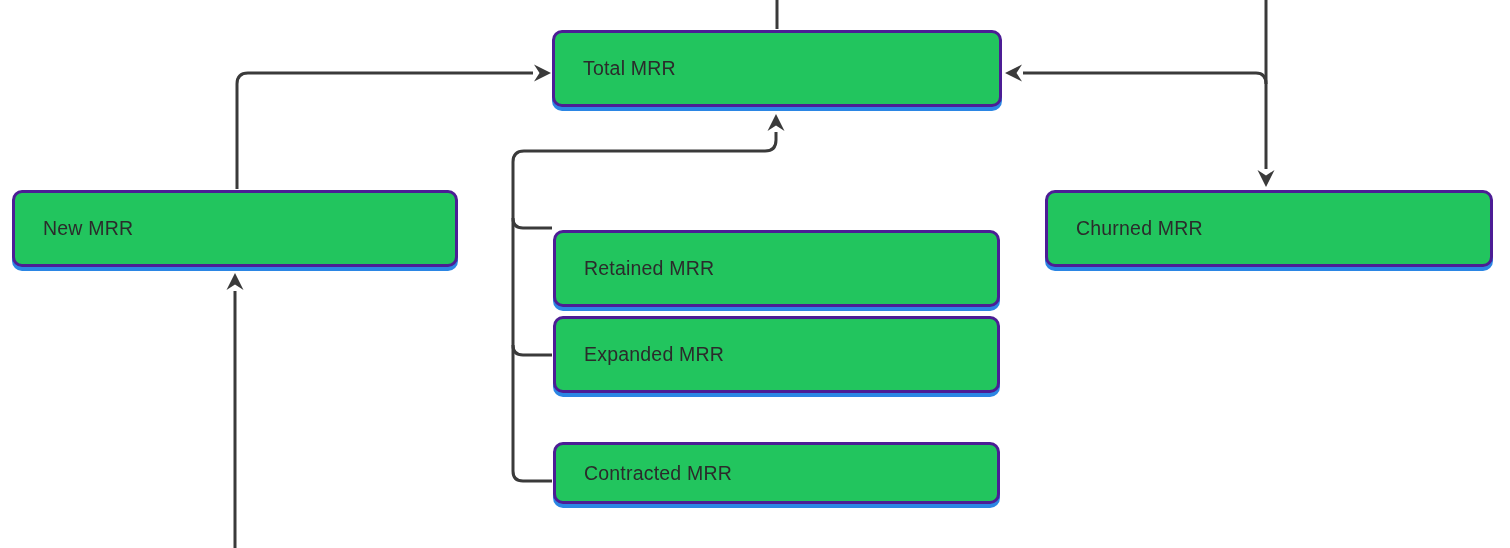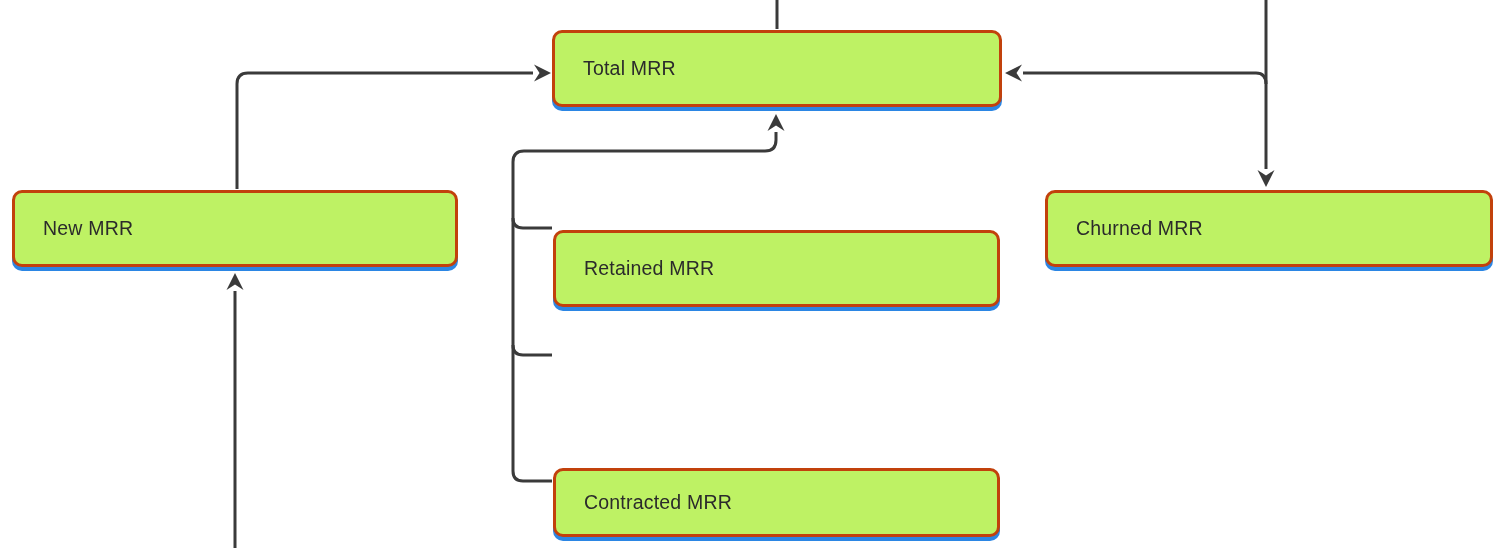--- a/index.html
+++ b/index.html
@@ -10,39 +10,39 @@
     overflow:hidden;
     position:relative;
   }
   .canvas{position:absolute;inset:0;width:1510px;height:548px;}
   svg.edges{position:absolute;left:0;top:0;width:1510px;height:548px;z-index:1;}
   svg.edges path.line{fill:none;stroke:#3A3A3A;stroke-width:3px;}
   svg.edges path.head{fill:#3A3A3A;stroke:none;}
   .node{
     position:absolute;
     box-sizing:border-box;
-    background:#bef264;
-    border:3px solid #c2410c;
+    background:#22c55e;
+    border:3px solid #4c1d95;
     border-radius:10px;
     box-shadow:0 4px 0 #2B86E4;
     display:flex;
     align-items:center;
     padding-left:28px;
     font-size:19.5px;
     font-weight:400;
     color:#2B2B2B;
     z-index:2;
     letter-spacing:.2px;
     white-space:nowrap;
   }
   .node-total      {left:552px;  top:30px;  width:450px; height:77px;}
   .node-new        {left:12px;   top:190px; width:446px; height:77px;text-align:right;}
   .node-retained   {left:553px;  top:190px; width:447px; height:77px;margin-top:40px;}
   .node-expanded   {left:553px;  top:316px; width:447px; height:77px;}
-  .node-contracted {left:553px;  top:442px; width:447px; height:69px;margin-top:26px;}
+  .node-contracted {left:553px;  top:442px; width:447px; height:62px;}
   .node-churned    {left:1045px; top:190px; width:448px; height:77px;}
 </style>
 </head>
 <body>
 
 <div class="canvas">
 
   <svg class="edges" viewBox="0 0 1510 548" aria-hidden="true">
 
     <path class="line" d="M777,0 L777,29"></path>
@@ -72,20 +72,23 @@
   </div>
 
   <div class="node node-new">
     <span>New MRR</span>
   </div>
 
   <div class="node node-retained">
     <span>Retained MRR</span>
   </div>
 
+  <div class="node node-expanded">
+    <span>Expanded MRR</span>
+  </div>
 
   <div class="node node-contracted">
     <span>Contracted MRR</span>
   </div>
 
   <div class="node node-churned">
     <span>Churned MRR</span>
   </div>
 
 </div>

